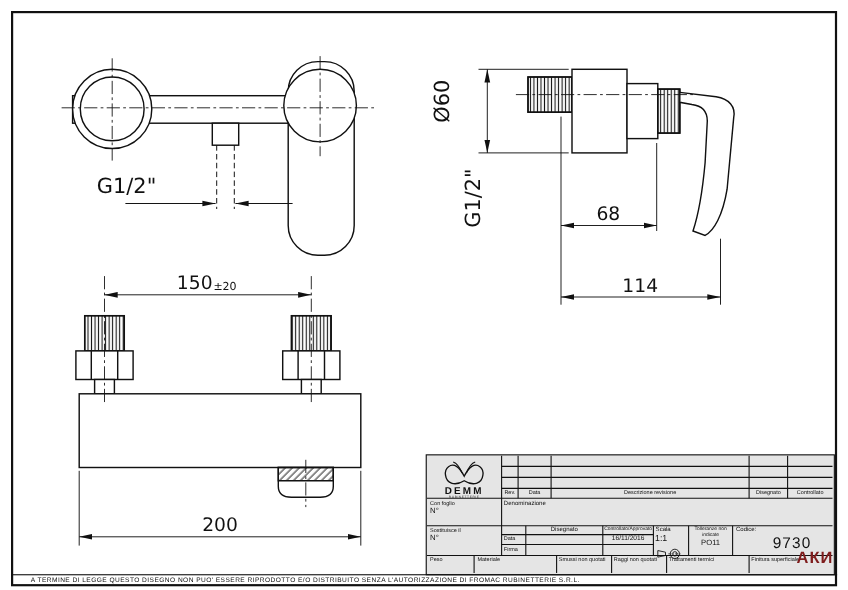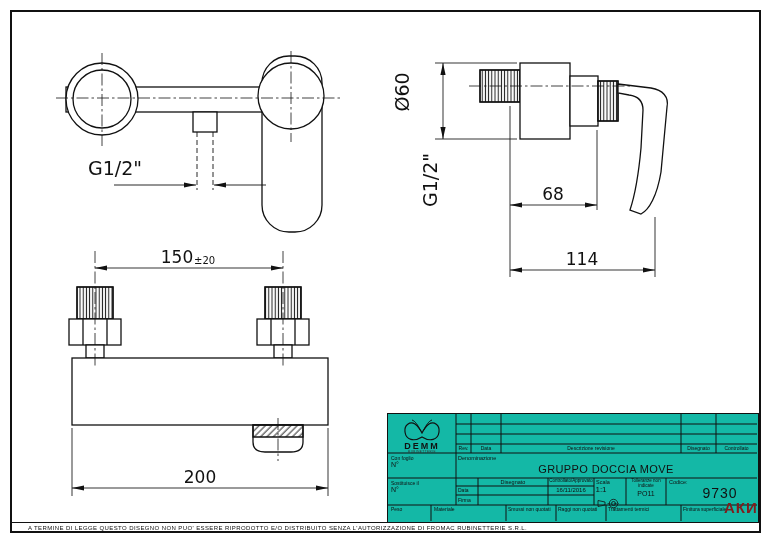--- a/index.html
+++ b/index.html
@@ -9,21 +9,21 @@
     font-family:"Liberation Sans", sans-serif;
   }
   .frame{
     position:absolute;left:10px;top:10px;width:751px;height:523px;
     border:2px solid #111;box-sizing:border-box;background:transparent;
   }
   .view{position:absolute;}
   svg text{font-family:"DejaVu Sans", sans-serif;fill:#111;}
   .titleblock{
     position:absolute;left:387px;top:413px;width:372px;height:110px;
-    border:1.5px solid #111;box-sizing:border-box;background:#14b8a6;
+    border:1.5px solid #111;box-sizing:border-box;background:#e5e5e5;
   }
   .tb-grid{position:absolute;left:0;top:0;}
   .tb-label{position:absolute;font-size:5px;line-height:6px;color:#111;white-space:nowrap;}
   .tb-label.wrap{white-space:normal;}
   .tb-center{text-align:center;}
   .tb-title{
     position:absolute;left:68px;top:47px;width:300px;height:16px;line-height:16px;
     text-align:center;font-size:11px;letter-spacing:0.4px;color:#111;
   }
   .tb-big{position:absolute;font-size:14px;letter-spacing:1px;text-align:center;}
@@ -191,21 +191,20 @@
   <div class="logo-text">DEMM</div>
   <div class="logo-sub">RUBINETTERIE</div>
 
   <div class="tb-label tb-center" style="left:68px;top:31px;width:15px;">Rev.</div>
   <div class="tb-label tb-center" style="left:83px;top:31px;width:30px;">Data</div>
   <div class="tb-label tb-center" style="left:113px;top:31px;width:180px;">Descrizione revisione</div>
   <div class="tb-label tb-center" style="left:293px;top:31px;width:35px;">Disegnato</div>
   <div class="tb-label tb-center" style="left:328px;top:31px;width:41px;">Controllato</div>
 
   <div class="tb-label" style="left:70px;top:41px;font-size:5.5px;">Denominazione</div>
-  <div class="tb-title">GRUPPO DOCCIA MOVE</div>
 
   <div class="tb-label" style="left:3px;top:41px;">Con foglio</div>
   <div class="tb-label" style="left:3px;top:48px;font-size:7px;">N°</div>
   <div class="tb-label" style="left:3px;top:66px;">Sostituisce il</div>
   <div class="tb-label" style="left:3px;top:73px;font-size:7px;">N°</div>
 
   <div class="tb-label tb-center" style="left:90px;top:65px;width:70px;font-size:5.5px;">Disegnato</div>
   <div class="tb-label tb-center wrap" style="left:160px;top:65px;width:46px;font-size:4.5px;line-height:4.5px;">Controllato/Approvato</div>
   <div class="tb-label" style="left:70px;top:73px;">Data</div>
   <div class="tb-label" style="left:70px;top:83px;">Firma</div>

